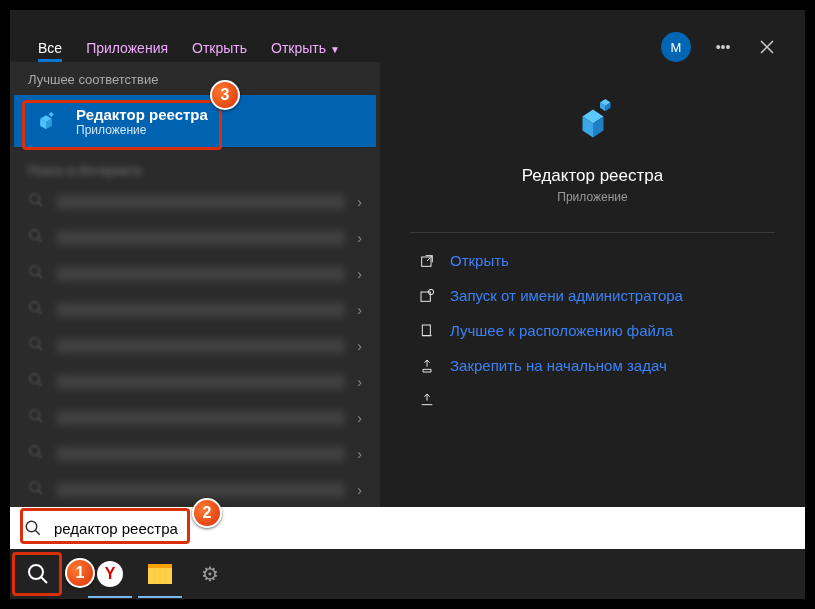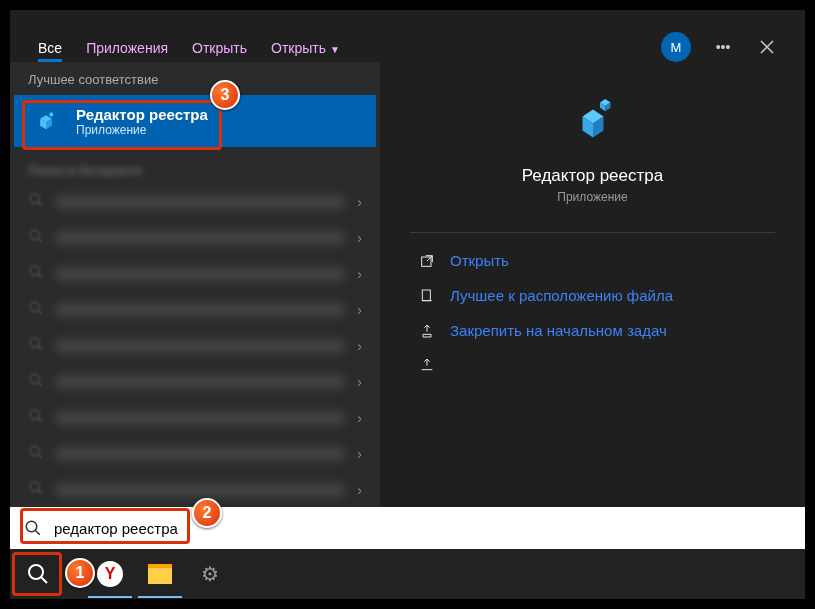--- a/index.html
+++ b/index.html
@@ -201,20 +201,29 @@
               <svg viewBox="0 0 24 24">
                 <rect x="4" y="6" width="14" height="14"></rect>
                 <path d="M10 4 h10 v10 M20 4 l-8 8"></path>
               </svg>
             </span>
           <span>Открыть</span>
         </div>
         <div class="action">
           <span class="aicon">
               <svg viewBox="0 0 24 24">
+                <rect x="3" y="6" width="14" height="14"></rect>
+                <circle cx="18" cy="6" r="4"></circle>
+              </svg>
+            </span>
+          <span>Запуск от имени администратора</span>
+        </div>
+        <div class="action">
+          <span class="aicon">
+              <svg viewBox="0 0 24 24">
                 <rect x="5" y="3" width="12" height="16"></rect>
                 <path d="M5 19 h14"></path>
               </svg>
             </span>
           <span>Лучшее к расположению файла</span>
         </div>
         <div class="action">
           <span class="aicon">
               <svg viewBox="0 0 24 24">
                 <path d="M12 3 v10 M8 7 l4 -4 l4 4 M6 17 h12 v4 h-12 z"></path>

